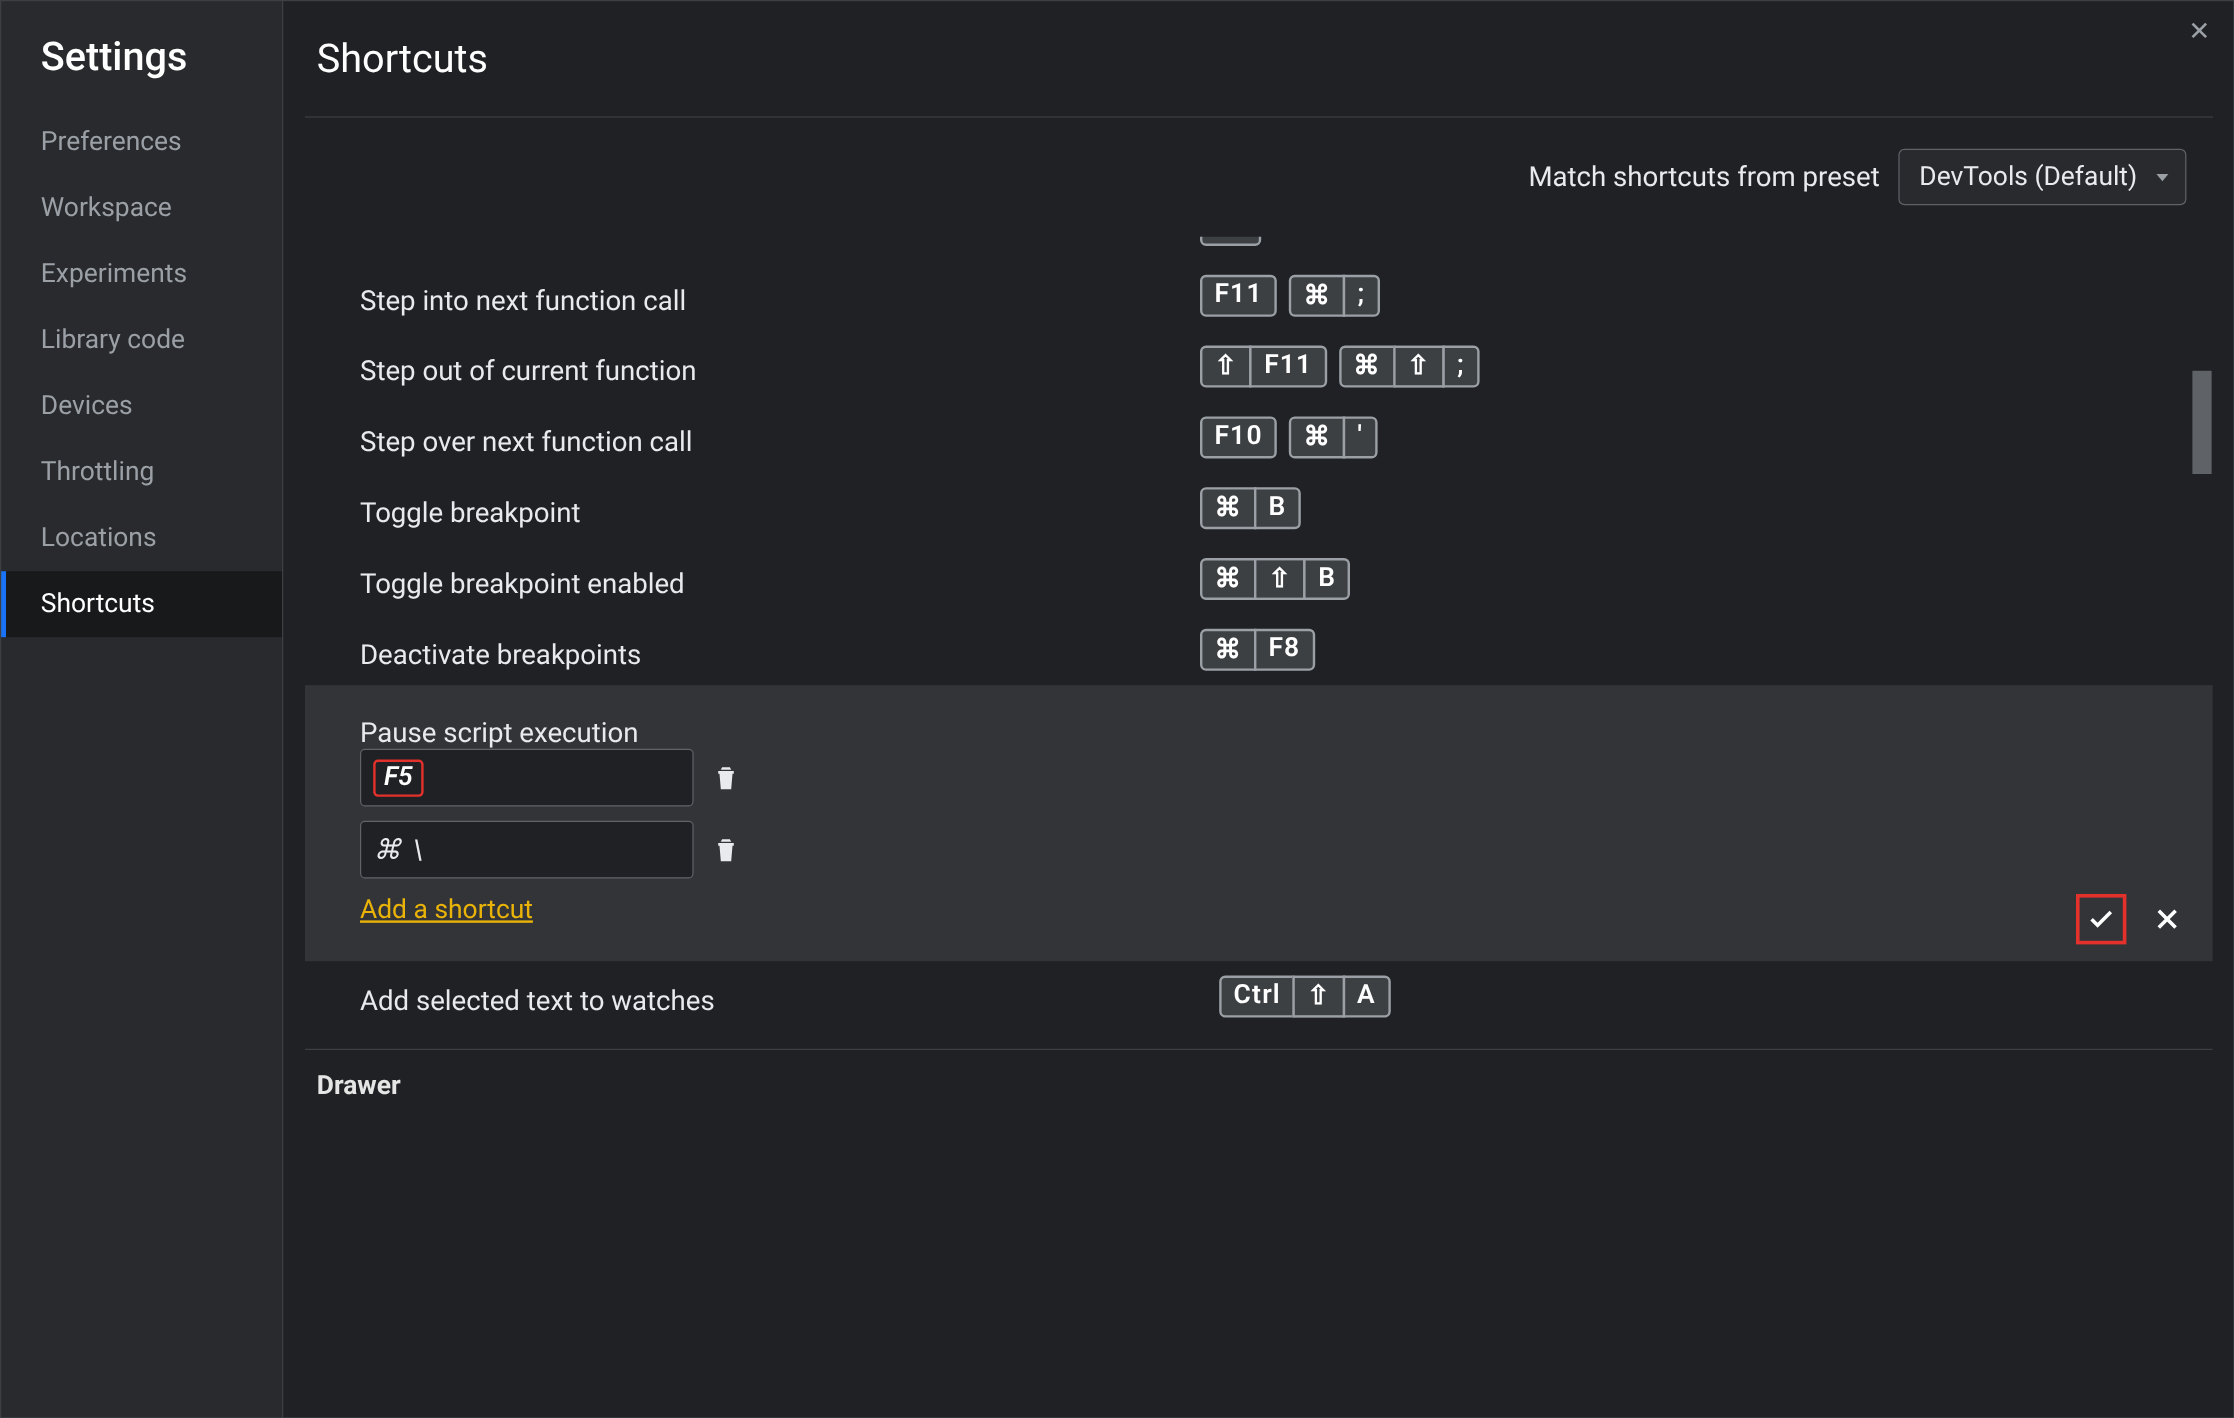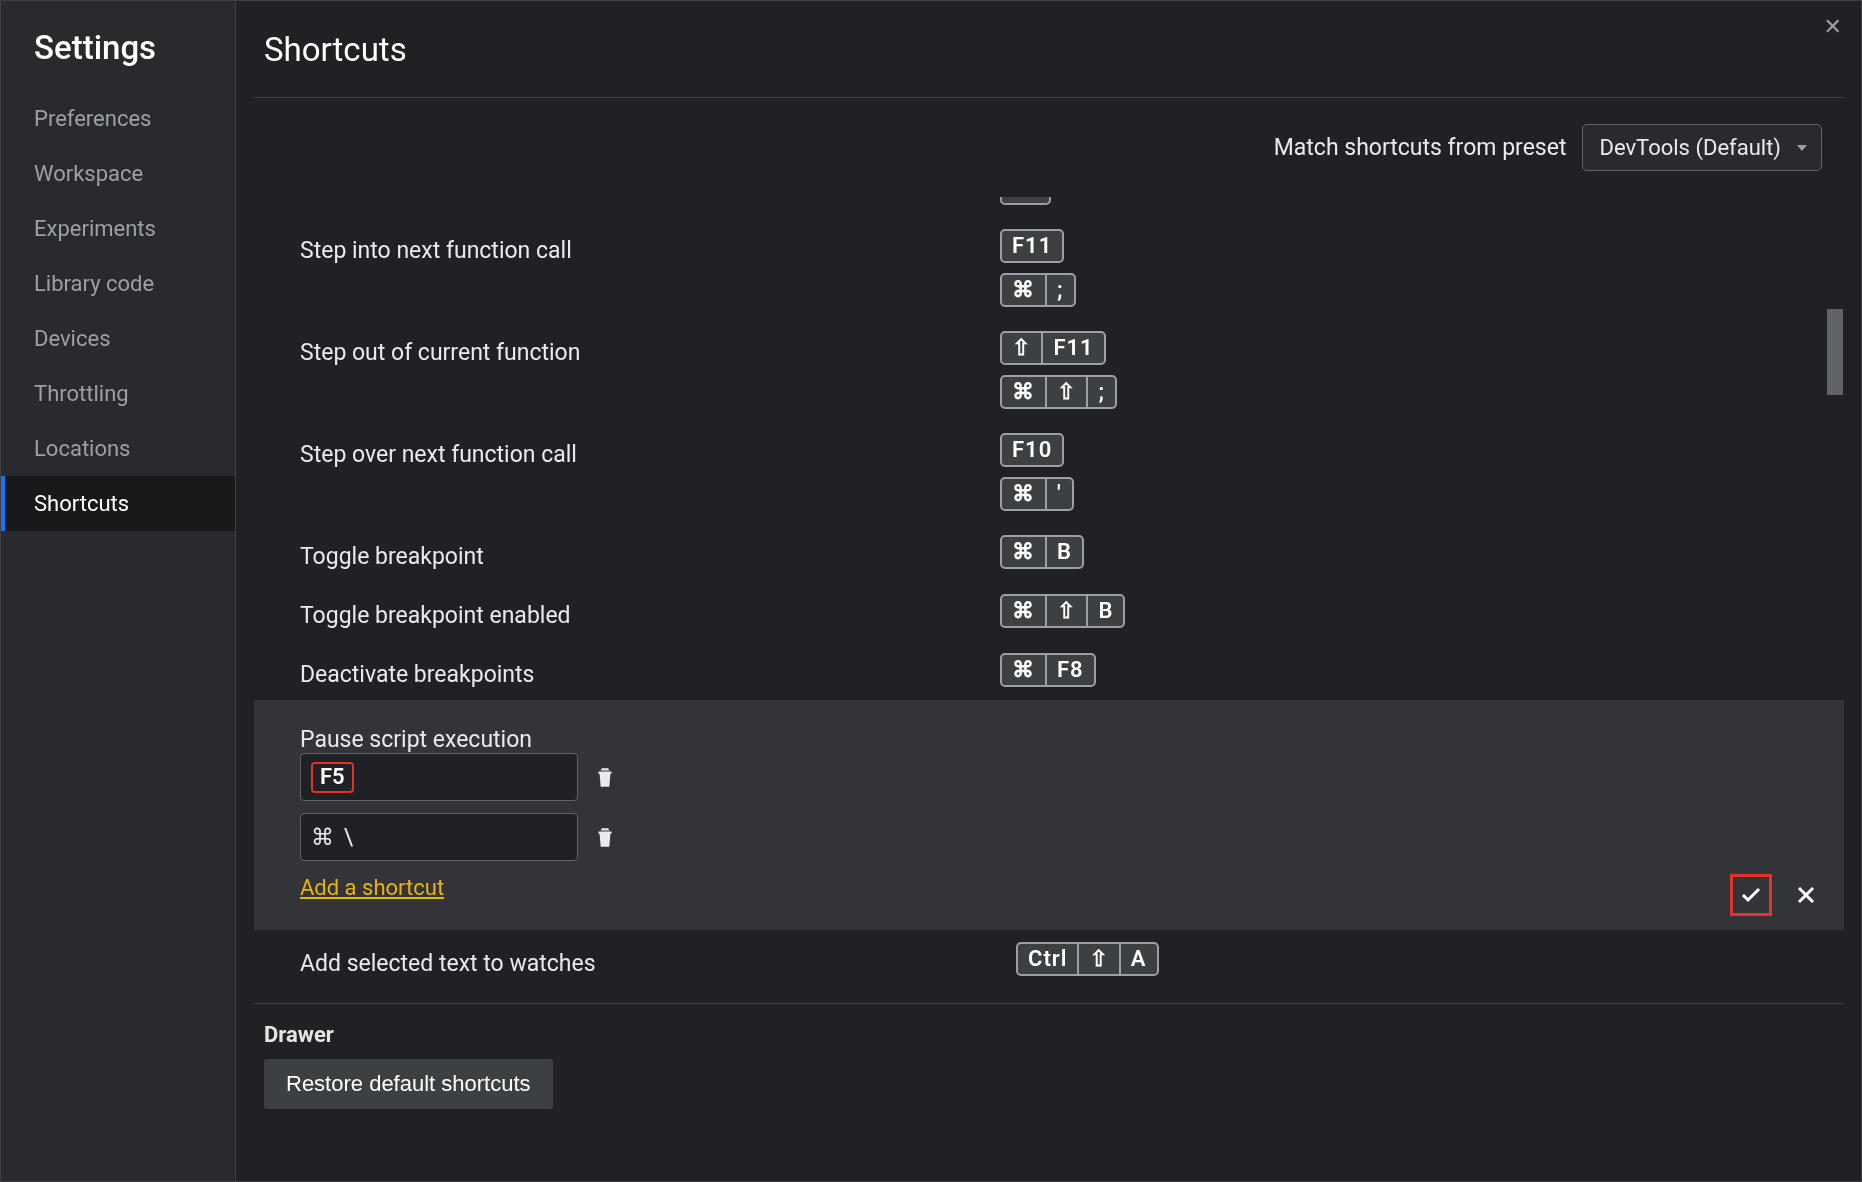--- a/index.html
+++ b/index.html
@@ -122,21 +122,21 @@
   overflow: hidden;
 }
 .shortcut-label {
   width: 700px;
   font-size: 23px;
   color: #e8eaed;
   padding-top: 8px;
 }
 .shortcut-keys-col {
   display: flex;
-  flex-direction: column;
+  flex-direction: row;
   gap: 10px;
 }
 .keycaps {
   display: flex;
   gap: 0;
 }
 .key {
   border: 2px solid #9aa0a6;
   border-radius: 5px;
   padding: 2px 10px 3px 10px;
@@ -161,20 +161,21 @@
 }
 .edit-inputs {
   display: flex;
   flex-direction: column;
   gap: 12px;
 }
 .edit-input-row {
   display: flex;
   align-items: center;
   gap: 14px;
+  font-style: italic;
 }
 .edit-input {
   width: 278px;
   height: 48px;
   background: #202124;
   border: 1px solid #5f6368;
   border-radius: 4px;
   display: flex;
   align-items: center;
   padding: 0 10px;
@@ -430,21 +431,20 @@
           <div class="keycaps">
             <span class="key joined-right">Ctrl</span>
               <span class="key joined-left joined-right">⇧</span>
               <span class="key joined-left">A</span>
           </div>
         </div>
       </div>
 
       
       <div class="section-header">Drawer</div>
-      <button class="restore-btn">Restore default shortcuts</button>
 
     </div>
 
     <div class="scrollbar-track">
       <div class="scrollbar-thumb"></div>
     </div>
   </div>
 </div>
 
 </body></html>

